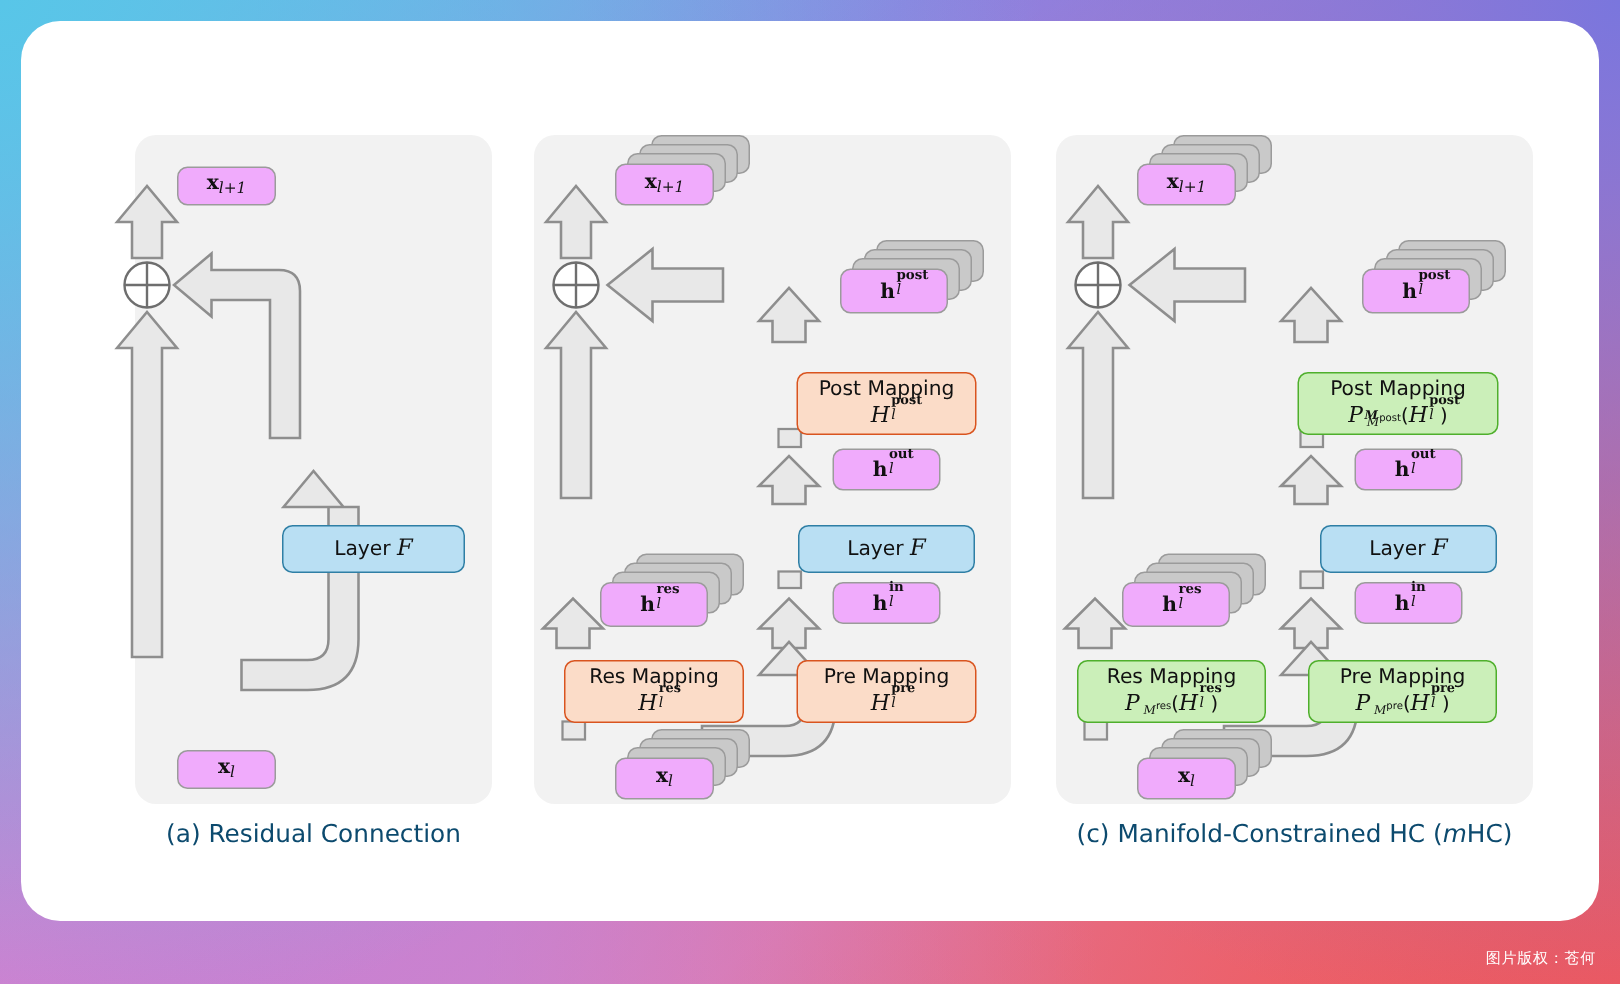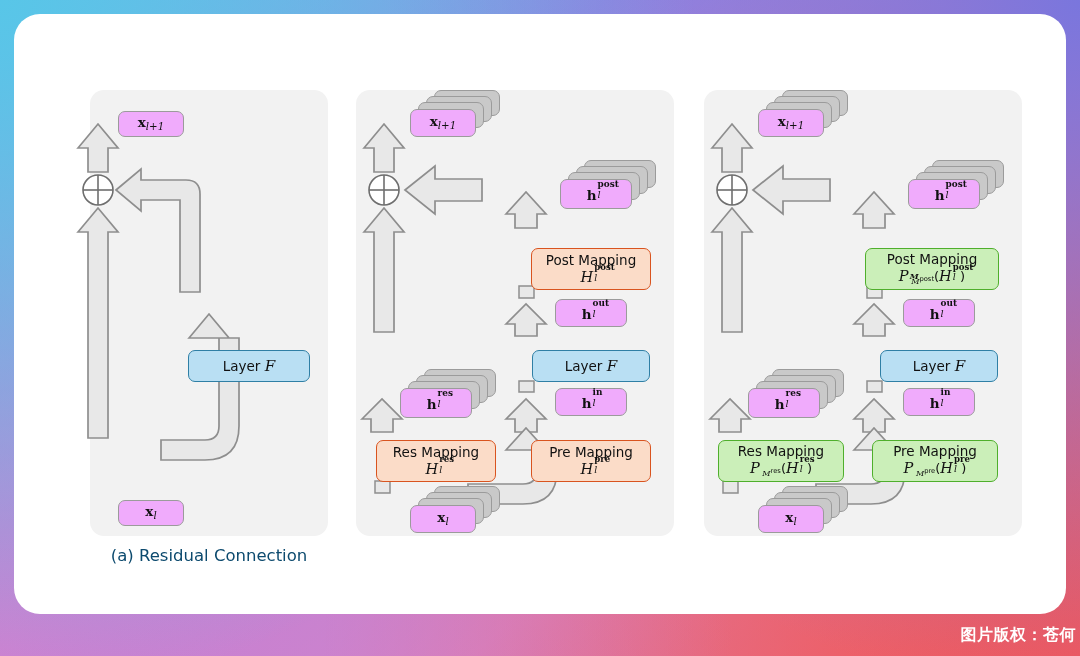--- a/index.html
+++ b/index.html
@@ -17,23 +17,23 @@
   }
   .card {
     position: absolute;
     left: 14px; top: 14px;
     width: 1052px; height: 600px;
     background: #ffffff;
     border-radius: 26px;
   }
   .watermark {
     position: absolute;
-    right: 4px; bottom: 10px;
-    font-size: 16px;
-    font-weight: 700;
+    right: 16px; bottom: 10px;
+    font-size: 10px;
+    font-weight: 400;
     color: #ffffff;
     letter-spacing: 0.5px;
   }
 
   
   .panel {
     position: absolute;
     background: #f2f2f2;
     border-radius: 14px;
   }
@@ -308,16 +308,17 @@
 
   <div class="stack">
     <i style="left:768px; top:472px; width:66px; height:26px;"></i>
     <i style="left:760px; top:478px; width:66px; height:26px;"></i>
     <i style="left:752px; top:484px; width:66px; height:26px;"></i>
   </div>
   <div class="node n-gray" style="left:744px; top:491px; width:66px; height:28px;">
     <span class="l1"><span class="mv">x</span><span class="sub">l</span></span>
   </div>
 
+  <div class="caption" id="cap-c">(c) Manifold-Constrained HC (<span class="it">m</span>HC)</div>
 
 </div>
 
 <div class="watermark">图片版权：苍何</div>
 
 </body></html>

